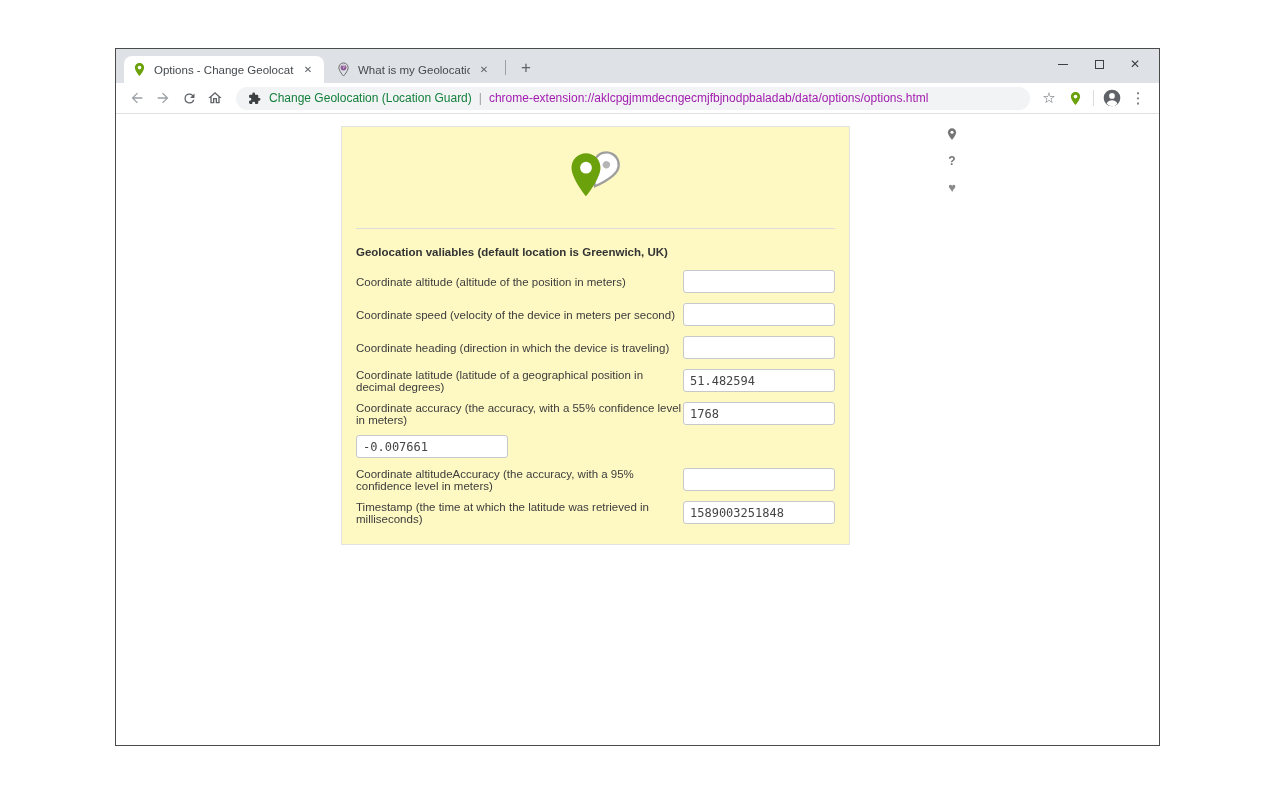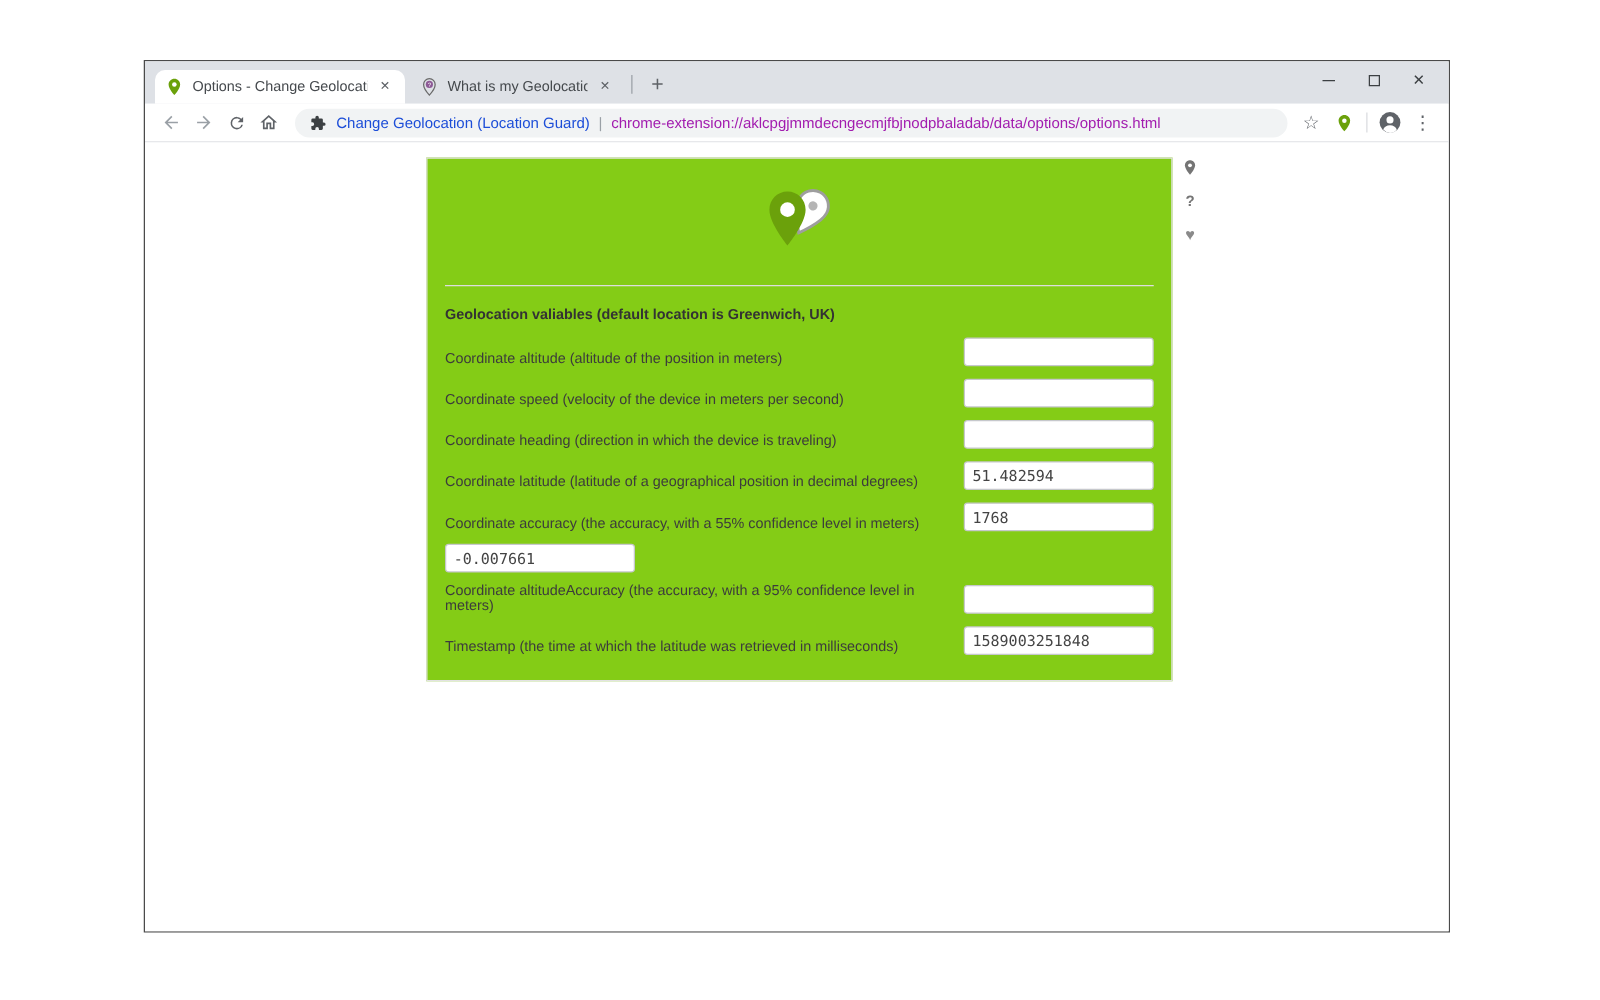--- a/index.html
+++ b/index.html
@@ -28,38 +28,38 @@
   .win-min-glyph{display:block;width:10px;height:1px;background:#3c4043;}
   .win-max-glyph{display:block;width:9px;height:9px;border:1px solid #3c4043;}
   .win-close-glyph{font-size:12px;line-height:1;}
 
   
   .toolbar{position:relative;height:31px;background:#ffffff;border-bottom:1px solid #dfe1e5;
     display:flex;align-items:center;padding:0 8px;}
   .nav-icon{width:26px;height:26px;display:flex;align-items:center;justify-content:center;flex:0 0 auto;}
   .omnibox{flex:1 1 auto;height:23px;background:#f1f3f4;border-radius:12px;margin:0 6px 0 8px;
     display:flex;align-items:center;padding:0 12px;overflow:hidden;white-space:nowrap;}
-  .omni-ext-name{font-size:12px;color:#1d4ed8;margin-left:8px;}
+  .omni-ext-name{font-size:12px;color:#15803d;margin-left:8px;}
   .omni-sep{color:#9aa0a6;margin:0 7px;font-size:12px;}
   .omni-url{font-size:12px;color:#a21caf;}
   .toolbar-right{display:flex;align-items:center;flex:0 0 auto;}
   .tb-sep{width:1px;height:16px;background:#dadce0;margin:0 5px;}
   .star-glyph{font-size:15px;color:#5f6368;}
   .dots-glyph{font-size:15px;color:#5f6368;letter-spacing:0;}
 
   
   .content{position:relative;height:632px;background:#ffffff;}
-  .panel{position:absolute;left:225px;top:12px;width:597px;background:#84cc16;
+  .panel{position:absolute;left:225px;top:12px;width:509px;background:#fef9c3;
     border:1px solid #e2e2e2;padding:0 14px 10px 14px;}
   .logo-wrap{height:102px;border-bottom:1px solid #ddd;display:flex;align-items:center;justify-content:center;}
   .logo{position:relative;width:64px;height:62px;}
   .logo-back{position:absolute;left:18px;top:0px;transform:rotate(28deg);}
   .logo-front{position:absolute;left:0;top:2px;}
   .panel-heading{font-size:11.5px;font-weight:bold;color:#333;margin:17px 0 12px 0;}
-  .form-row{display:flex;align-items:flex-end;height:23px;margin-bottom:10px;}
+  .form-row{display:flex;align-items:center;height:23px;margin-bottom:10px;}
   .form-label{flex:1 1 auto;font-size:11.5px;color:#3c3c3c;}
   .form-input{flex:0 0 auto;width:152px;height:23px;border:1px solid #c6c8cc;border-radius:3px;
     font-family:"DejaVu Sans Mono",monospace;font-size:12px;color:#444;padding:0 6px;background:#fff;outline:none;}
 
   .side-icons{position:absolute;left:829px;top:6px;display:flex;flex-direction:column;align-items:center;}
   .side-icon{height:27px;display:flex;align-items:center;justify-content:center;color:#757575;}
   .help-glyph{font-size:12px;color:#757575;font-weight:bold;}
   .heart-glyph{font-size:13px;color:#8a8a8a;}
 </style>
 </head>

